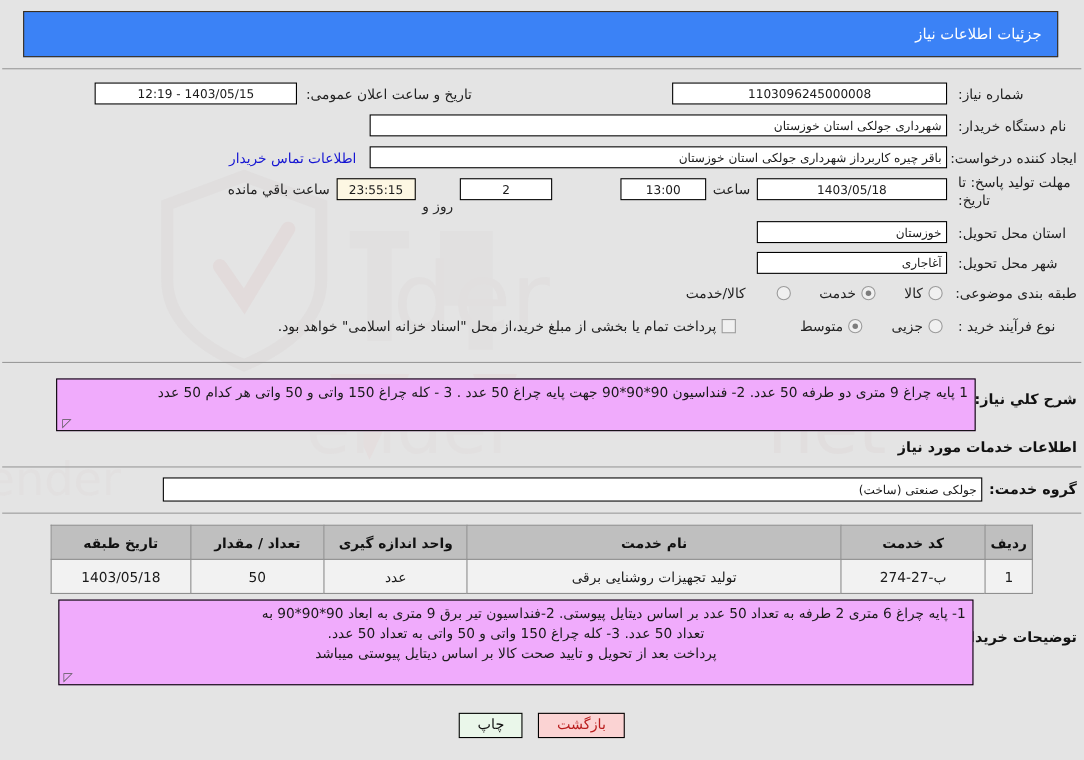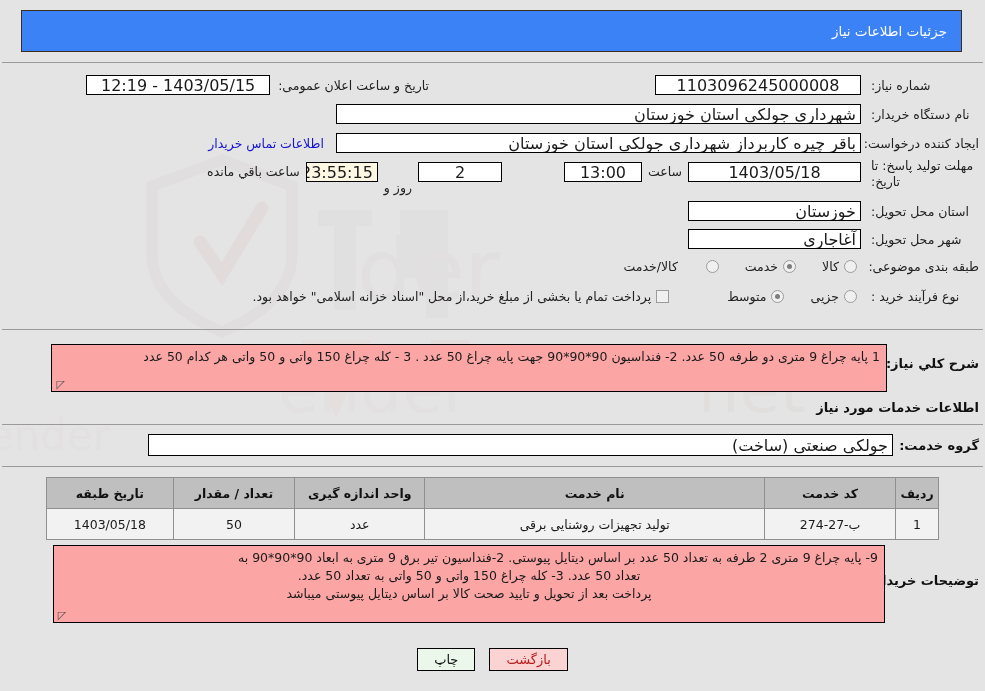--- a/index.html
+++ b/index.html
@@ -68,21 +68,21 @@
   .lbl {
     font-size: 12.5px;
     color: #222;
     text-align: left;
     white-space: nowrap;
   }
   .fld {
     background: #ffffff;
     border: 1px solid #000000;
     box-sizing: border-box;
-    font-size: 16px;
+    font-size: 11px;
     color: #1a1a1a;
     padding: 1px 4px;
     height: 20px;
     line-height: 18px;
     overflow: hidden;
     white-space: nowrap;
   }
   .fld.center { text-align: center; }
   .fld.right  { }
   .plain {
@@ -130,21 +130,21 @@
     position: absolute;
     z-index: 2;
   }
   .bold-lbl {
     font-size: 13px;
     font-weight: bold;
     color: #111;
     white-space: nowrap;
   }
   .textarea {
-    background: #fca5a5;
+    background: #f0abfc;
     border: 1px solid #000000;
     box-sizing: border-box;
     font-size: 12.5px;
     color: #1a1a1a;
     padding: 3px 6px 6px 6px;
     line-height: 18px;
     text-align: right;
     position: relative;
     overflow: hidden;
   }
@@ -221,21 +221,21 @@
   </svg>
 
   <div class="header-bar">
     <div class="header-title">جزئیات اطلاعات نیاز</div>
   </div>
 
   <div class="panel">
 
     <div class="row" style="right:4px; top:12px;">
       <div class="lbl" style="width:108px;">شماره نیاز:</div>
-      <div class="fld center" style="width:206px; margin-right:10px;">1103096245000008</div>
+      <div class="fld center" style="width:250px; margin-right:10px;">1103096245000008</div>
     </div>
     <div class="row" style="right:554px; top:12px;">
       <div class="lbl">تاریخ و ساعت اعلان عمومی:</div>
       <div class="fld center" style="width:184px; margin-right:8px;">1403/05/15 - 12:19</div>
     </div>
 
     <div class="row" style="right:4px; top:41px;">
       <div class="lbl" style="width:108px;">نام دستگاه خریدار:</div>
       <div class="fld right" style="width:525px; margin-right:10px;">شهرداری جولکی استان خوزستان</div>
     </div>
@@ -342,21 +342,21 @@
           <td>50</td>
           <td>1403/05/18</td>
         </tr>
       </tbody>
     </table>
   </div>
 
   <div class="sect" style="right:6px; top:545px; display:flex; align-items:flex-start;">
     <div class="bold-lbl" style="width:92px; margin-top:28px;">توضیحات خریدار:</div>
     <div class="textarea" style="width:832px; height:78px; margin-right:2px; text-align:center;">
-      <div style="text-align:right;">9- پایه چراغ 9 متری 2 طرفه به  تعداد 50 عدد بر اساس دیتایل پیوستی. 2-فنداسیون تیر برق 9 متری به ابعاد 90*90*90  به</div>
+      <div style="text-align:right;">1- پایه چراغ 6 متری 2 طرفه به  تعداد 50 عدد بر اساس دیتایل پیوستی. 2-فنداسیون تیر برق 9 متری به ابعاد 90*90*90  به</div>
       <div style="text-align:center;">تعداد 50 عدد. 3- کله چراغ 150 واتی و 50 واتی به تعداد 50 عدد.</div>
       <div style="text-align:center;">پرداخت بعد از تحویل و تایید صحت کالا بر اساس دیتایل پیوستی میباشد</div>
       <span class="resize-grip">◸</span>
     </div>
   </div>
 
   <div class="sect" style="left:0; right:0; top:648px; display:flex; justify-content:center; gap:14px;">
     <button class="btn back">بازگشت</button>
     <button class="btn print">چاپ</button>
   </div>

